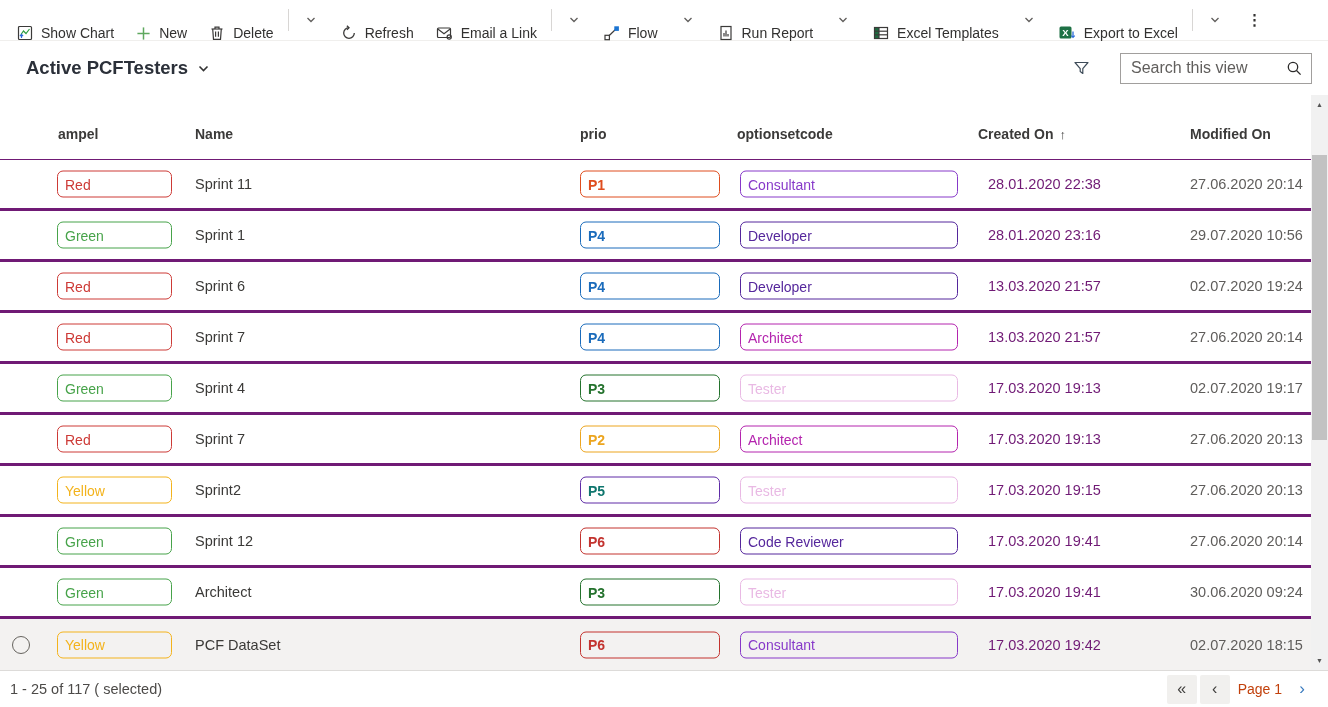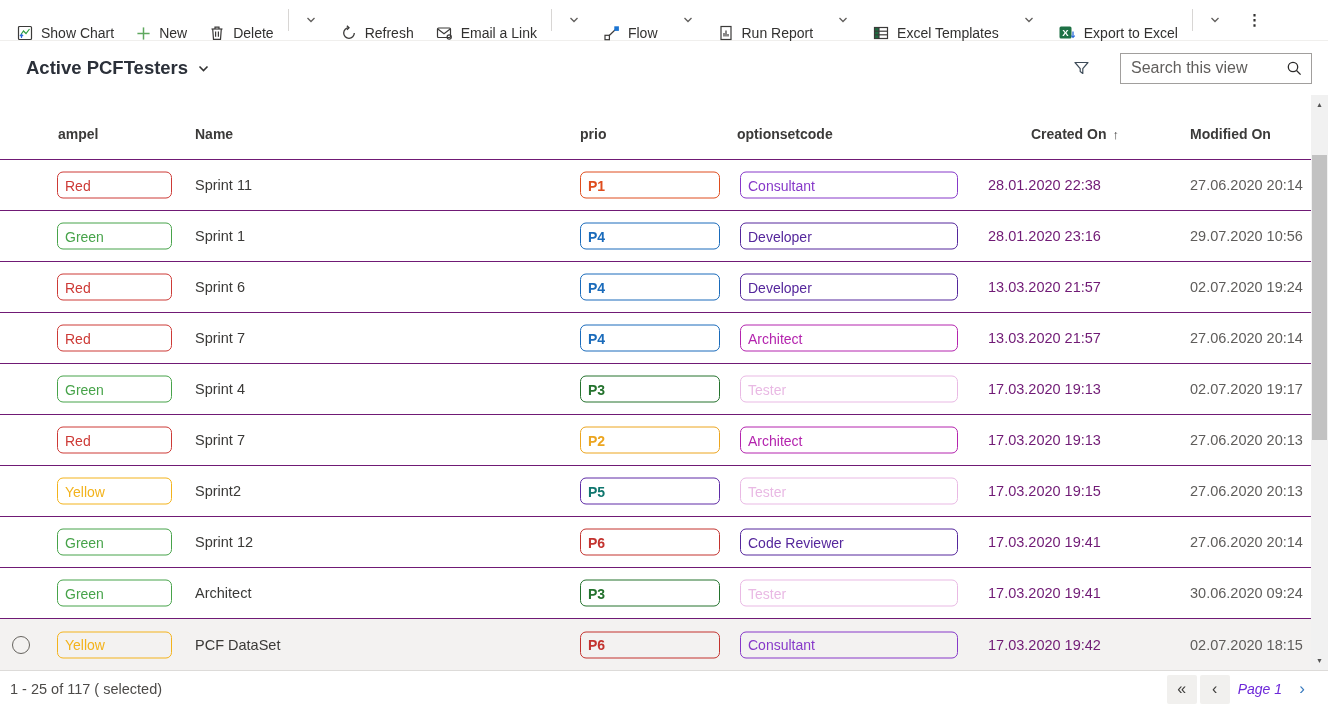--- a/index.html
+++ b/index.html
@@ -22,24 +22,24 @@
   .filterbtn { display:flex; align-items:center; padding:6px; margin-right:24px; }
   .searchbox { width:192px; height:31px; border:1px solid #a19f9d; display:flex; align-items:center; padding:0 8px 0 10px; background:#fff; }
   .searchbox input { border:none; outline:none; flex:1; width:100%; font-size:16px; font-family:inherit; color:#323130; background:transparent; }
   .searchbox input::placeholder { color:#605e5c; }
 
   
   .grid { position:absolute; top:95px; left:0; width:1311px; height:575px; background:#fff; }
   .ghead { position:relative; height:65px; border-bottom:1px solid #701a75; }
   .h { position:absolute; top:31px; font-size:14px; font-weight:bold; color:#3b3a39; display:flex; gap:6px; align-items:center; }
   .col-ampel{left:58px} .col-name{left:195px} .col-prio{left:580px}
-  .col-option{left:737px} .col-created{left:1031px} .col-modified{left:1190px}
+  .col-option{left:737px} .col-created{left:978px} .col-modified{left:1190px}
   .sortarrow { font-weight:normal; font-size:13px; color:#3b3a39; }
 
-  .grow { position:relative; height:51px; border-bottom:1px solid #701a75; background:#fff; }
+  .grow { position:relative; height:51px; border-bottom:3px solid #701a75; background:#fff; }
   .grow.hl { background:#f3f2f1; border-bottom:none; }
   .cell { position:absolute; top:50%; transform:translateY(-50%); font-size:14.5px; white-space:nowrap; }
   .badge { position:absolute; top:50%; transform:translateY(-50%); display:flex; align-items:center;
            height:27px; border:1.4px solid #888; border-radius:6px; padding:0 7px; font-size:14px;
            background:transparent; white-space:nowrap; overflow:hidden; }
   .b-ampel { left:57px; width:115px; }
   .b-prio  { left:580px; width:140px;font-weight:bold; }
   .b-option{ left:740px; width:218px; }
   .c-name { left:195px; color:#3a3937; }
   .c-created { left:988px; color:#701a75; }
@@ -47,21 +47,21 @@
   .radio { position:absolute; left:12px; top:50%; transform:translateY(-50%); width:18px; height:18px;
            border:1.4px solid #66645f; border-radius:50%; background:transparent; }
 
   
   .footer { position:absolute; bottom:0; left:0; width:1328px; height:37px; background:#fff;
             border-top:1px solid #dddbd9; display:flex; align-items:center; padding:0 6px 0 10px;
             font-size:14.5px; color:#4c4a48; }
   .pager { margin-left:auto; display:flex; align-items:center; gap:3px; margin-right:8px; }
   .pgbox { width:30px; height:29px; background:#f1f0ee; border-radius:2px; display:flex; align-items:center;
            justify-content:center; font-size:16px; color:#3f3e3c; }
-  .pglabel { font-size:14px; color:#6d28d9; padding:0 5px;font-style:italic; }
+  .pglabel { font-size:14px; color:#c2410c; padding:0 5px; }
   .pgnext { width:24px; height:29px; display:flex; align-items:center; justify-content:center; color:#3a7bbf; font-size:17px; }
 
   
   .vscroll { position:absolute; top:95px; right:0; width:17px; height:575px; background:#f1f1f1; }
   .sthumb { position:absolute; top:60px; left:1px; width:15px; height:285px; background:#c2c2c2; }
   .sarrow { position:absolute; left:0; width:17px; height:13px; display:flex; align-items:center;
             justify-content:center; font-size:7px; color:#555; cursor:pointer; }
   .sarrow.up { top:3px; } .sarrow.down { bottom:3px; }
 
   svg { display:block; }

